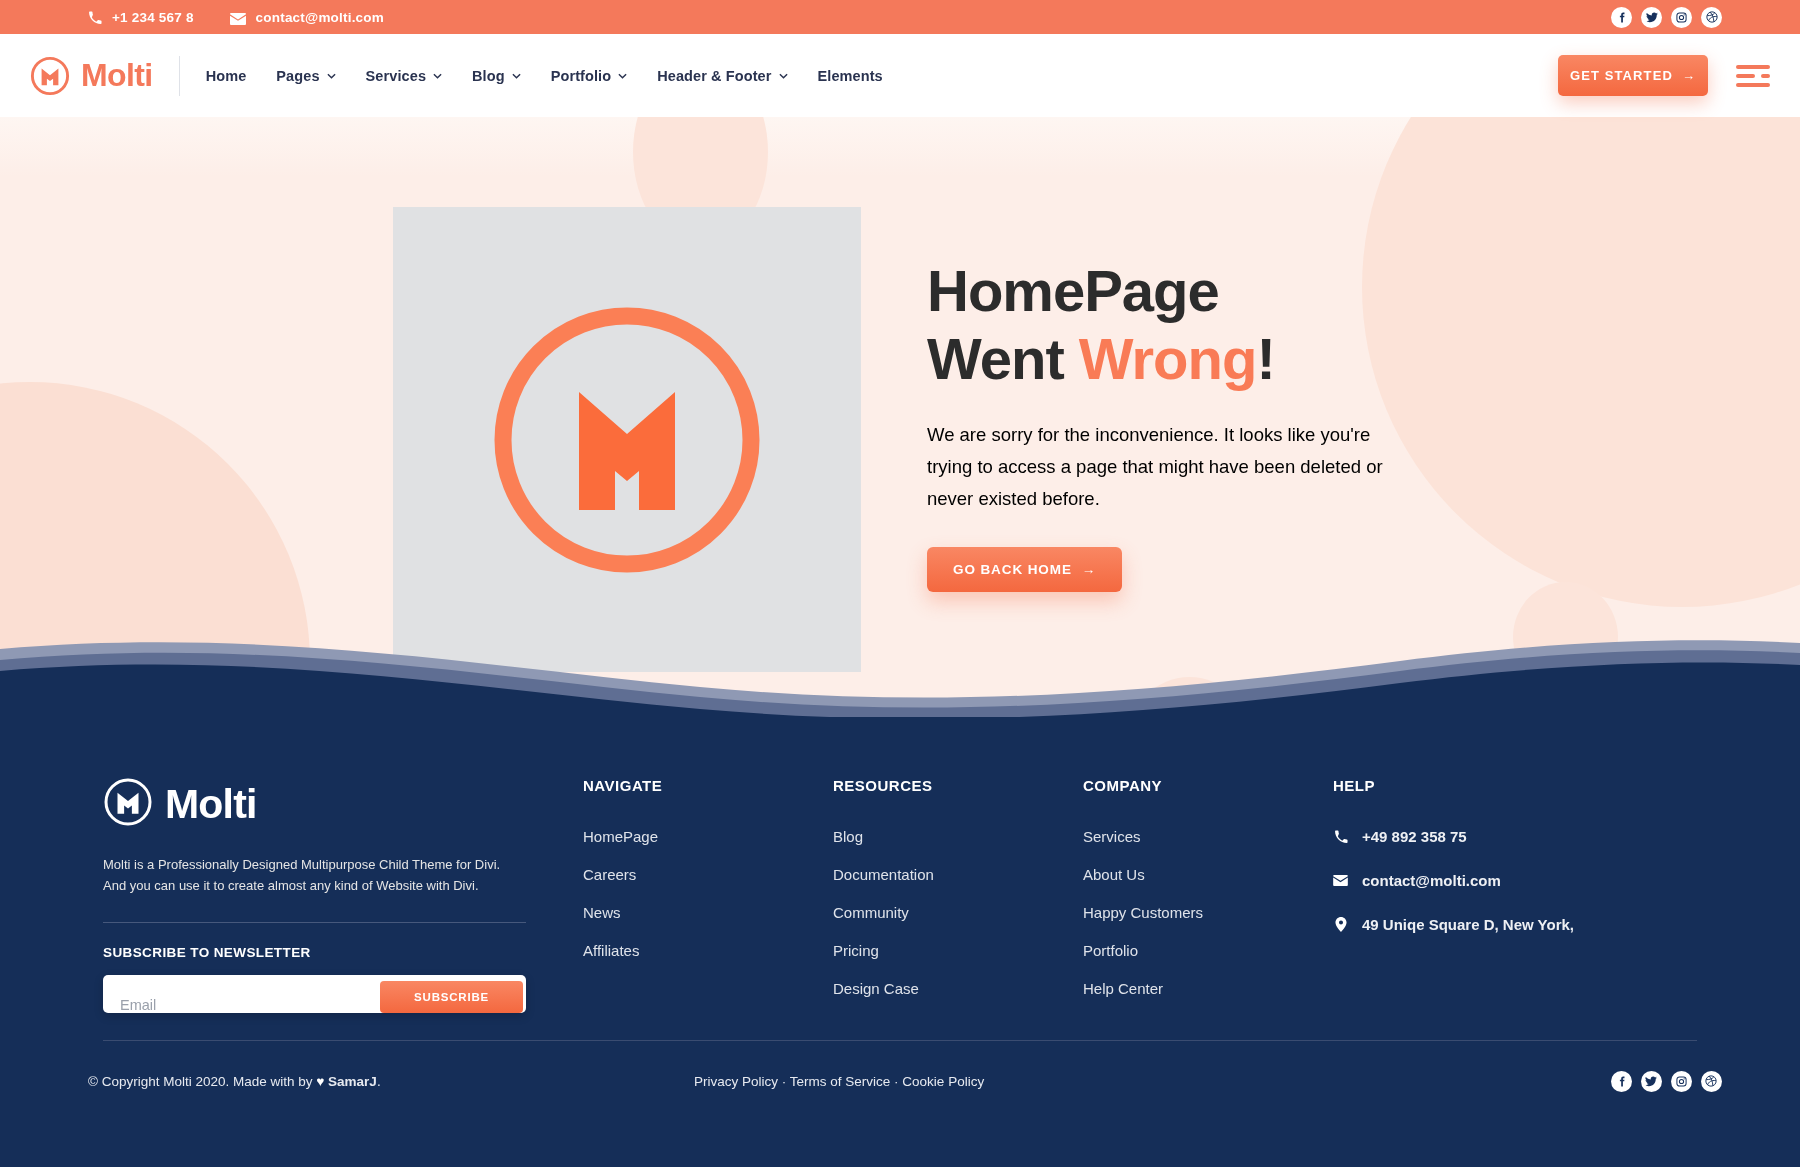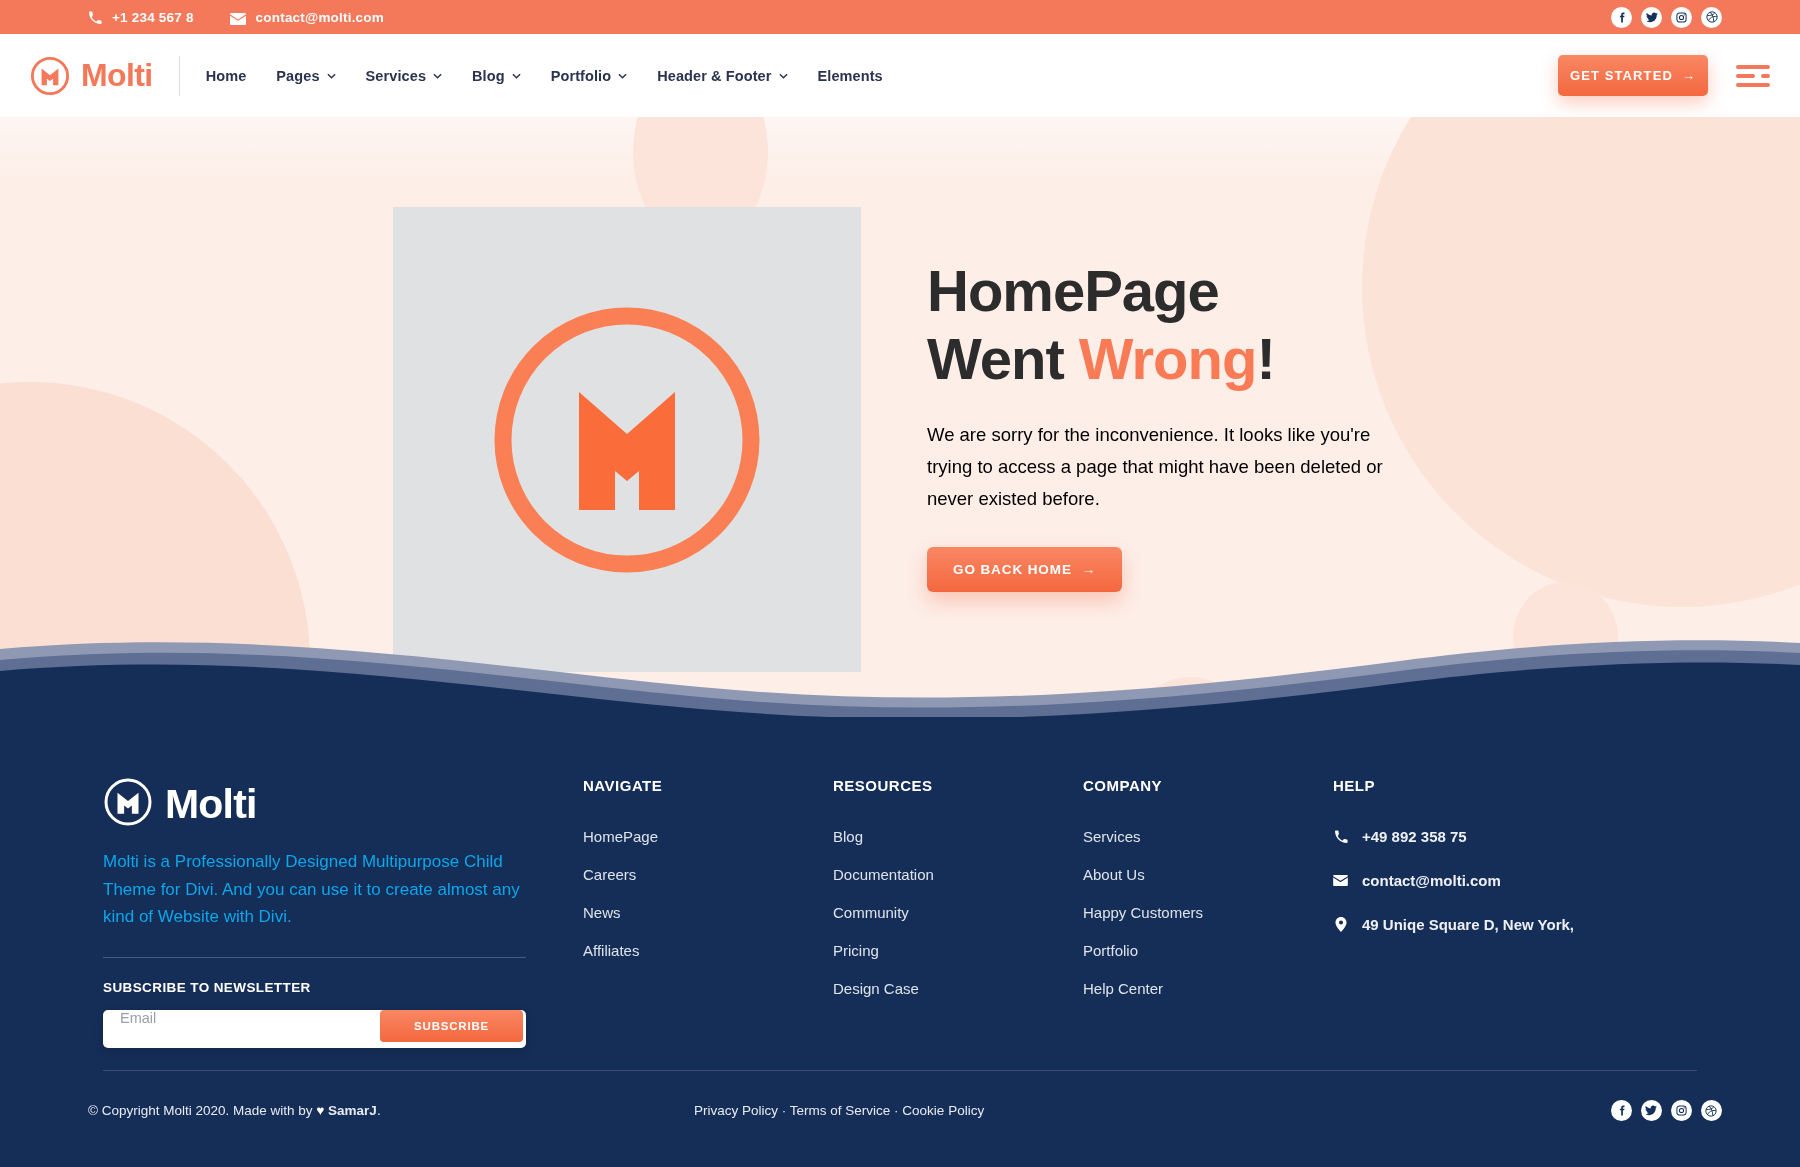--- a/index.html
+++ b/index.html
@@ -121,26 +121,26 @@
     position:relative;
     padding-top:60px;
   }
   .footer-grid {
     display:flex;
     padding-left:103px; padding-right:62px;
   }
   .fcol-brand { width:480px; flex:none; }
   .f-brandrow { display:flex; align-items:center; gap:12px; }
   .f-brandname { font-size:41px; font-weight:700; color:#fff; letter-spacing:-0.8px; }
-  .f-desc { margin-top:17px; font-size:17px; line-height:1.62; color:#0ea5e9; max-width:423px; }
+  .f-desc { margin-top:23px; font-size:13px; line-height:1.62; color:#e5e5e5; max-width:423px; }
   .f-divider { margin-top:26px; width:423px; height:1px; background:#46587c; }
   .f-subtitle { margin-top:22px; font-size:13.5px; font-weight:800; color:#fff; letter-spacing:.4px; }
   .subscribe-row {
     margin-top:15px; width:423px; height:38px;
-    background:#fff; border-radius:5px; display:flex; align-items:flex-start;
+    background:#fff; border-radius:5px; display:flex; align-items:flex-end;
     overflow:hidden; box-shadow:0 3px 10px rgba(0,0,0,.18);
   }
   .subscribe-input {
     flex:1; border:none; outline:none; background:transparent;
     padding:0 17px; font-size:14.5px; color:#6b6f7a; font-family:inherit;
   }
   .subscribe-input::placeholder { color:#9aa0ab; }
   .subscribe-btn {
     height:32px; margin-right:3px;
     background:linear-gradient(180deg,#f98763 0%,#f4683f 100%);

